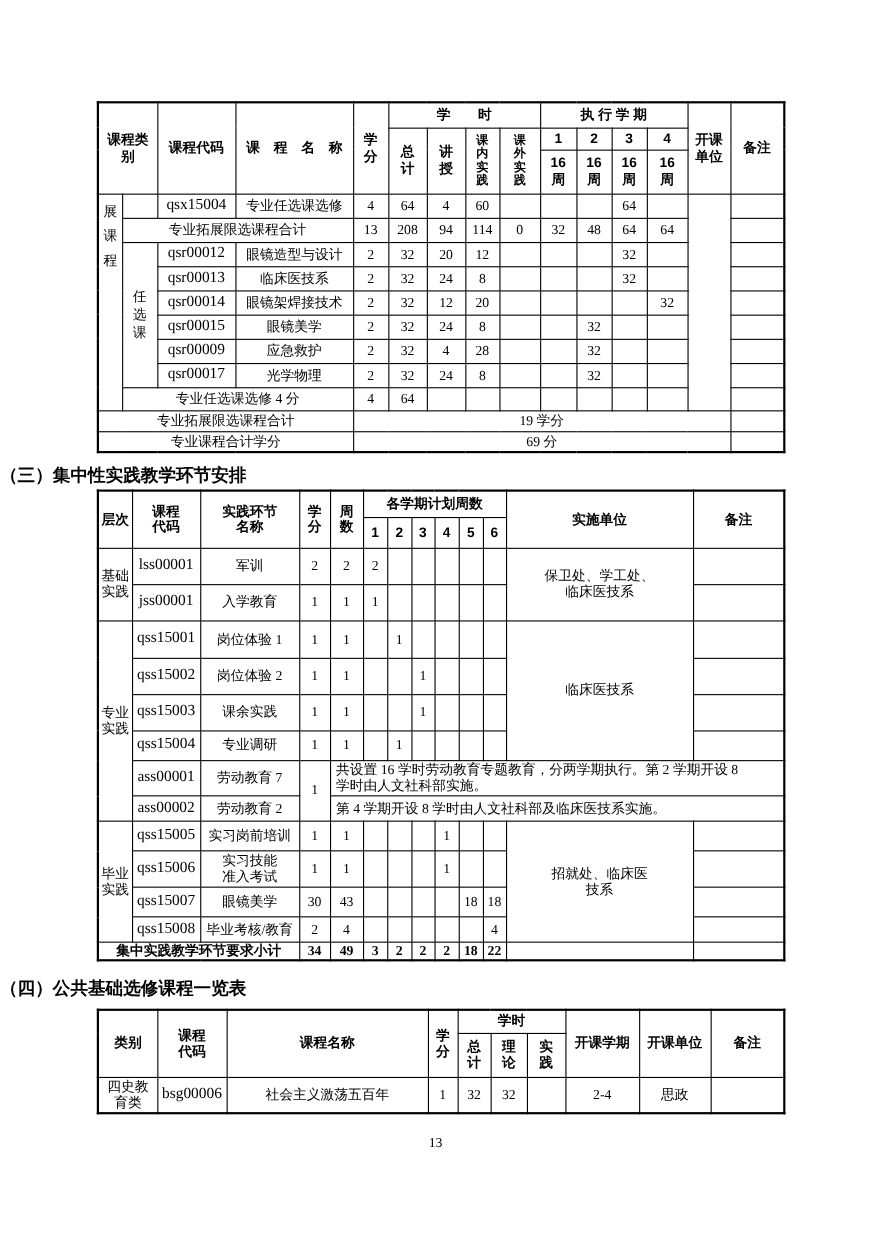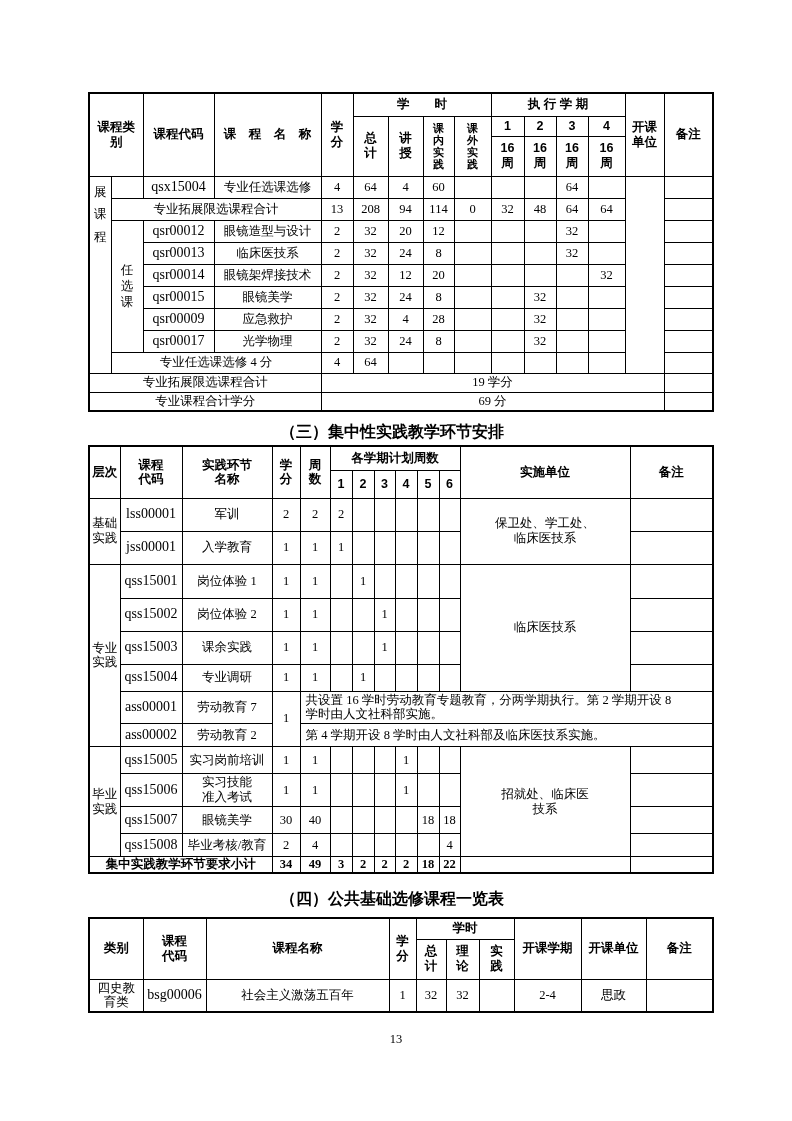--- a/index.html
+++ b/index.html
@@ -8,21 +8,21 @@
   table{border-collapse:collapse;table-layout:fixed}
   .tbl{position:absolute;border:2px solid #000}
   td{border:1px solid #000;text-align:center;vertical-align:middle;padding:0;
      font-size:12.5px;line-height:1.18;overflow:hidden}
   .hd{font-family:"Liberation Sans",sans-serif;font-weight:bold;font-size:12.5px}
   .pl{white-space:pre-line}
   .code{font-size:14px}
   .note{text-align:left;padding:1px 5px;font-size:12.5px}
   .bn{font-weight:bold}
   .vtop{vertical-align:top;padding-top:4px;line-height:1.8}
-  .title{position:absolute;left:0;width:784px;text-align:center;
+  .title{position:absolute;left:0;width:784px;text-align:left;
          font-family:"Liberation Sans",sans-serif;font-weight:bold;font-size:16px}
   .pageno{position:absolute;left:0;width:792px;text-align:center;font-size:12.5px}
 </style>
 </head>
 <body>
 
 <table class="tbl" style="left:88px;top:92px">
   <colgroup>
     <col style="width:22px">
       <col style="width:32px">
@@ -393,21 +393,21 @@
     <td></td>
     <td>1</td>
     <td></td>
     <td></td>
     <td></td>
   </tr>
   <tr style="height:27px">
     <td class="code">qss15007</td>
     <td>眼镜美学</td>
     <td>30</td>
-    <td>40</td>
+    <td>43</td>
     <td></td>
     <td></td>
     <td></td>
     <td></td>
     <td>18</td>
     <td>18</td>
     <td></td>
   </tr>
   <tr style="height:23px">
     <td class="code">qss15008</td>

